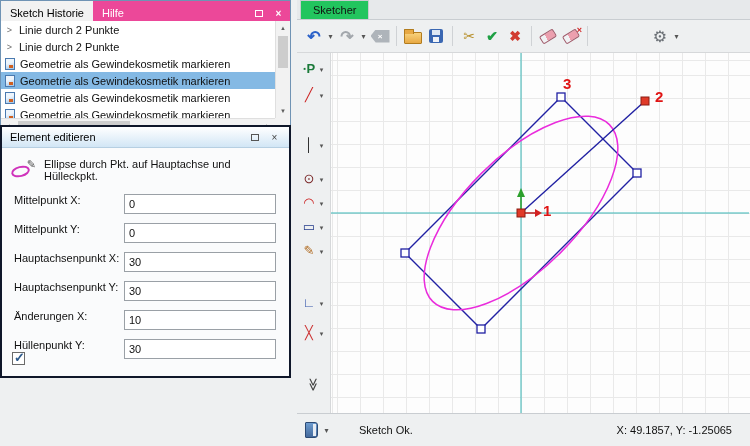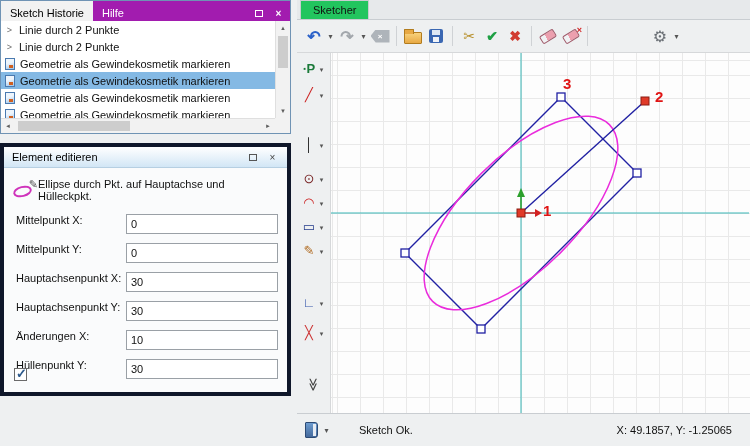--- a/index.html
+++ b/index.html
@@ -1,21 +1,21 @@
 <!DOCTYPE html>
 <html><head>
 <meta charset="utf-8">
 <style>
   *{box-sizing:border-box;margin:0;padding:0}
   html,body{width:750px;height:446px}
   body{position:relative;overflow:hidden;background:#eef0f1;font-family:"Liberation Sans",sans-serif;font-size:11px;color:#111}
 
   
   .history{position:absolute;left:0;top:0;width:291px;height:134px;border:1px solid #6f93b4;background:#fff}
-  .h-tabs{height:24px;background:#a21caf;display:flex;align-items:stretch}
+  .h-tabs{height:24px;background:#ec4899;display:flex;align-items:stretch}
   .h-tab{display:flex;align-items:center;padding:0 9px;color:#fff;white-space:nowrap}
   .h-tab.active{background:#f2f2f2;color:#000}
   .winbtns{margin-left:auto;display:flex;align-items:center;gap:3px;padding-right:3px}
   .winbtn{width:17px;height:15px;display:flex;align-items:center;justify-content:center;color:#fff;font-size:10px;font-weight:bold}
   .winbtn .sq{width:8px;height:7px;border:1px solid #fff;display:block}
   .h-listwrap{position:absolute;left:0;top:20px;right:15px;bottom:15px;overflow:hidden;background:#fff}
   .h-row{height:17px;display:flex;align-items:center;gap:5px;padding-left:4px;white-space:nowrap}
   .h-row.selected{background:#84b9e4}
   .chev{color:#6e6e6e;font-size:9px;width:9px;text-align:center;flex:none}
   .gicon{width:10px;height:12px;flex:none;background:linear-gradient(160deg,#eef5fc 40%,#9cc3e8);border:1px solid #4a7ab0;position:relative}
@@ -25,25 +25,25 @@
   .corner{position:absolute;right:0;bottom:0;width:15px;height:15px;background:#f2f2f2}
   .sb-btn{position:absolute;display:flex;align-items:center;justify-content:center;color:#5d5d5d;font-size:6px;background:#f2f2f2}
   .sb-up{top:0;left:0;right:0;height:14px}
   .sb-dn{bottom:0;left:0;right:0;height:14px}
   .sb-lf{left:0;top:0;bottom:0;width:14px}
   .sb-rt{right:0;top:0;bottom:0;width:14px}
   .vthumb{position:absolute;top:15px;left:2px;right:2px;height:32px;background:#cdcdcd}
   .hthumb{position:absolute;left:17px;top:2px;bottom:2px;width:112px;background:#cdcdcd}
 
   
-  .element{position:absolute;left:0;top:143px;width:291px;height:253px;border:4px solid #0f172a;background:#fafbfc}
+  .element{position:absolute;left:0;top:125px;width:291px;height:253px;border:2px solid #0f172a;background:#fafbfc}
   .e-title{height:21px;background:linear-gradient(#ffffff,#d2e6f5);border-bottom:1px solid #b6cfe2;display:flex;align-items:center;padding:0 3px 0 8px;color:#000}
   .e-title .winbtn{color:#444;font-weight:normal}
   .e-title .sq{border-color:#555}
-  .e-desc{display:flex;align-items:center;padding:10px 8px 2px 8px}
+  .e-desc{display:flex;align-items:center;gap:8px;padding:10px 8px 2px 8px}
   .desc-icon{position:relative;width:26px;height:18px;flex:none}
   .desc-ellipse{position:absolute;left:1px;top:5px;width:19px;height:11px;border:2px solid #cf33bb;border-radius:50%;transform:rotate(-14deg)}
   .desc-icon::after{content:"✎";position:absolute;right:0;top:-3px;font-size:11px;color:#555}
   .e-fields{padding:10px 13px 0 12px}
   .frow{display:flex;align-items:flex-start;height:20px;margin-bottom:9px}
   .frow label{flex:none;width:110px}
   .frow input{width:152px;height:20px;margin-left:auto;border:1px solid #9aa0a6;background:#fff;padding:0 4px;font:inherit;color:#111}
   .e-check{position:absolute;left:10px;bottom:11px;display:flex;align-items:center;gap:6px}
   .cb{width:13px;height:13px;border:1px solid #6a6a6a;background:#fff;position:relative;flex:none}
   .cb::after{content:"✓";position:absolute;left:1px;top:-3px;font-size:13px;font-weight:bold;color:#2d5a8c}

